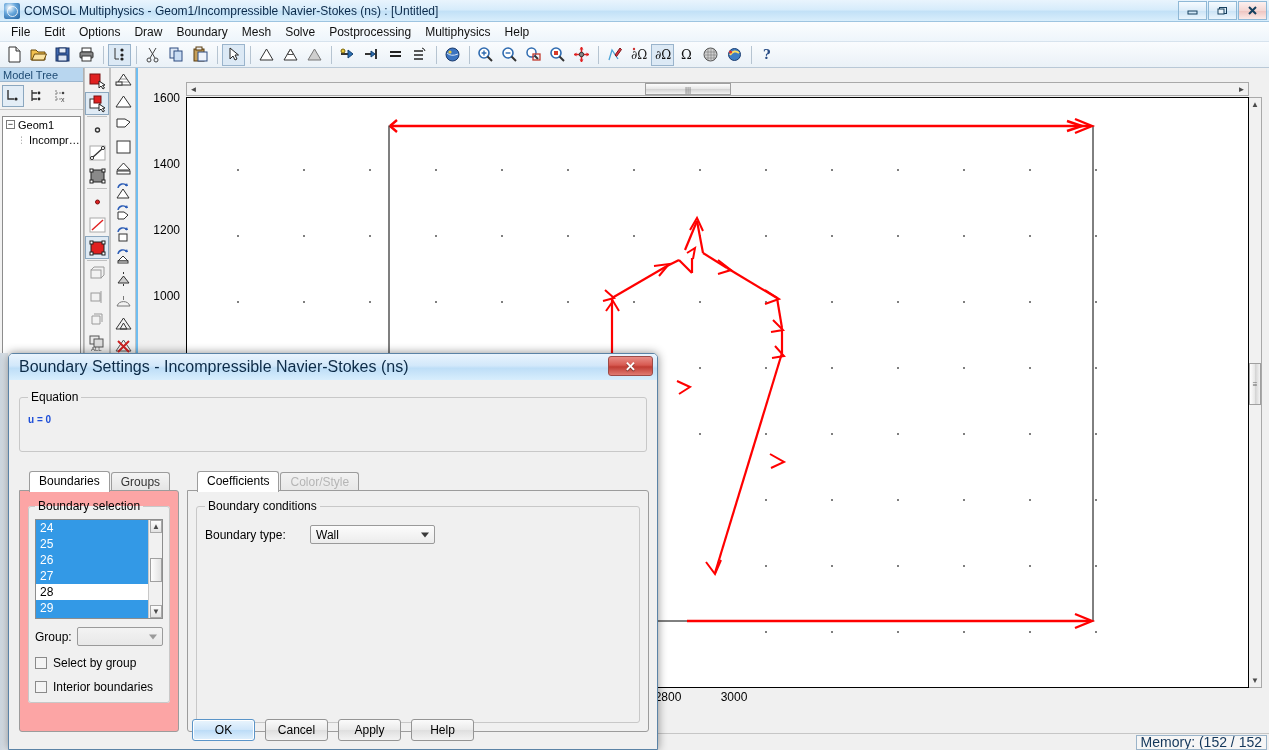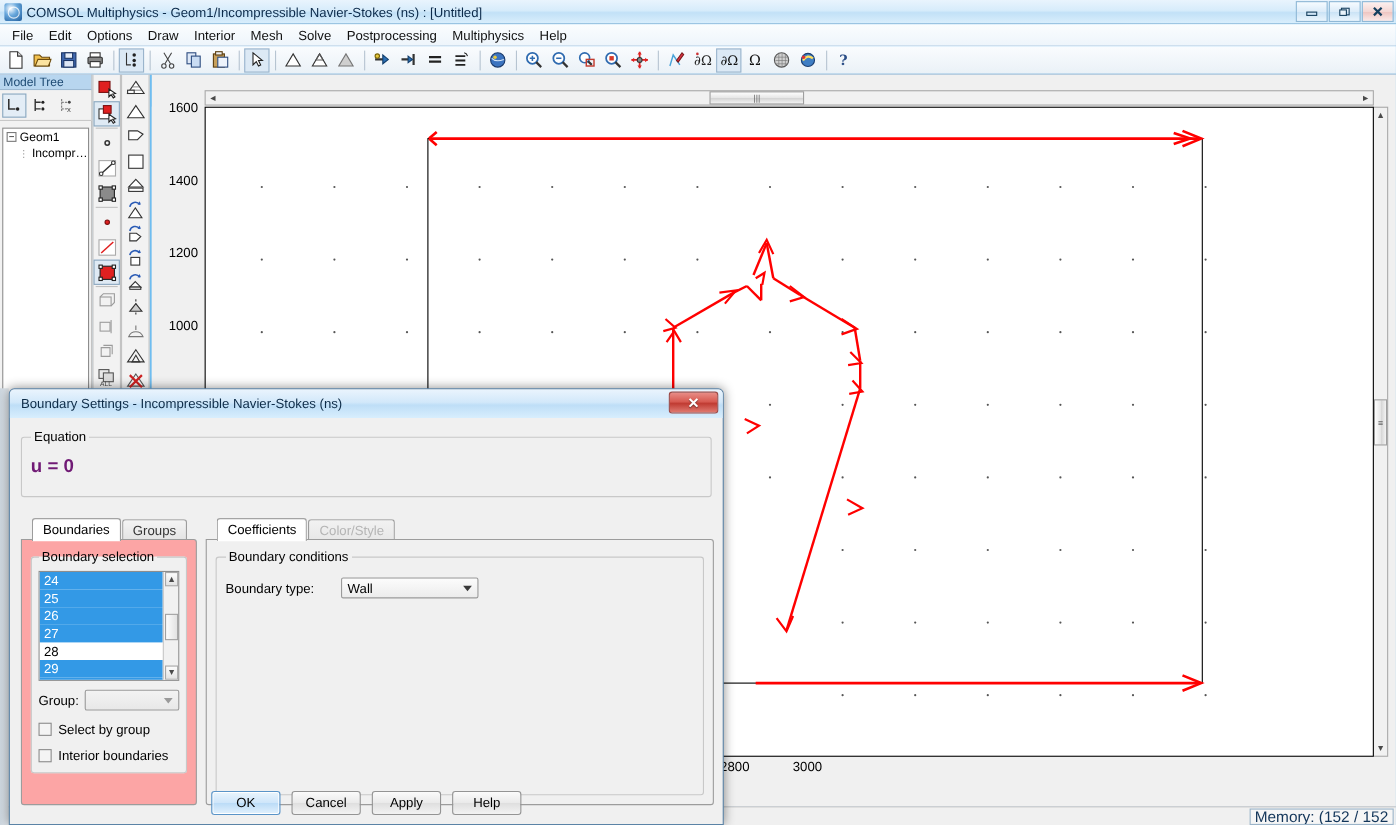--- a/index.html
+++ b/index.html
@@ -205,39 +205,39 @@
     border: 1px solid #5b83a6;
     border-radius: 5px 5px 0 0;
     box-shadow: 0 0 10px rgba(0,0,0,0.45);
   }
   .dlg-title {
     height: 26px; border-radius: 4px 4px 0 0;
     background: linear-gradient(180deg,#eaf4fd 0%, #d2e8fa 45%, #bedef7 55%, #d8eefd 100%);
     display: flex; align-items: center; padding-left: 10px;
     position: relative;
   }
-  .dlg-title .t { font-size: 12px; color: #0d2b47; }
+  .dlg-title .t { font-size: 16px; color: #0d2b47; }
   .dlg-close {
     position: absolute; right: 4px; top: 2px; width: 45px; height: 20px;
     border: 1px solid #9d4a46; border-radius: 3px;
     background: linear-gradient(180deg,#e88d87 0%, #d75a51 45%, #c03c33 55%, #e07b72 100%);
     color:#fff; font-weight: bold; font-size: 13px;
     display:flex; align-items:center; justify-content:center;
     text-shadow: 0 1px 1px rgba(0,0,0,.5);
   }
   .dlg-body { position: absolute; left: 0; top: 26px; right: 0; bottom: 0; padding: 10px; }
 
   fieldset.grp {
     border: 1px solid #c8c8c8; border-radius: 3px; margin: 0; padding: 6px 8px 8px 8px;
     background: #f0f0f0;
   }
   fieldset.grp > legend { font-size: 12px; color: #000; padding: 0 3px; }
 
   .eq-box { height: 62px; position: relative; }
-  .eq-text { font-size: 17px; font-weight: bold; color: #701a75; margin-top: 4px; }
+  .eq-text { font-size: 10px; font-weight: bold; color: #1d4ed8; margin-top: 4px; }
   .tab {
     border: 1px solid #9c9c9c; border-bottom: none;
     border-radius: 3px 3px 0 0; padding: 2px 9px 3px 9px;
     font-size: 12px; background: linear-gradient(180deg,#f4f4f4,#e2e2e2); color: #333;
     position: relative; top: 1px; margin-right: 1px;
   }
   .tab.active { background: #fff; color: #000; top: 0; padding-bottom: 4px; z-index: 2; }
   .tab.disabled { color: #b5b5b5; background: linear-gradient(180deg,#f2f2f2,#e6e6e6); }
 
   .panel-left {
@@ -347,21 +347,21 @@
             </svg>
         </div>
       </div>
     </div>
 
     <div class="menubar">
       <div class="mi">File</div>
       <div class="mi">Edit</div>
       <div class="mi">Options</div>
       <div class="mi">Draw</div>
-      <div class="mi">Interior</div>
+      <div class="mi">Boundary</div>
       <div class="mi">Mesh</div>
       <div class="mi">Solve</div>
       <div class="mi">Postprocessing</div>
       <div class="mi">Multiphysics</div>
       <div class="mi">Help</div>
     </div>
 
     <div class="toolbar">
       <div class="tbtn">
         <svg width="17" height="17" viewBox="0 0 17 17">

